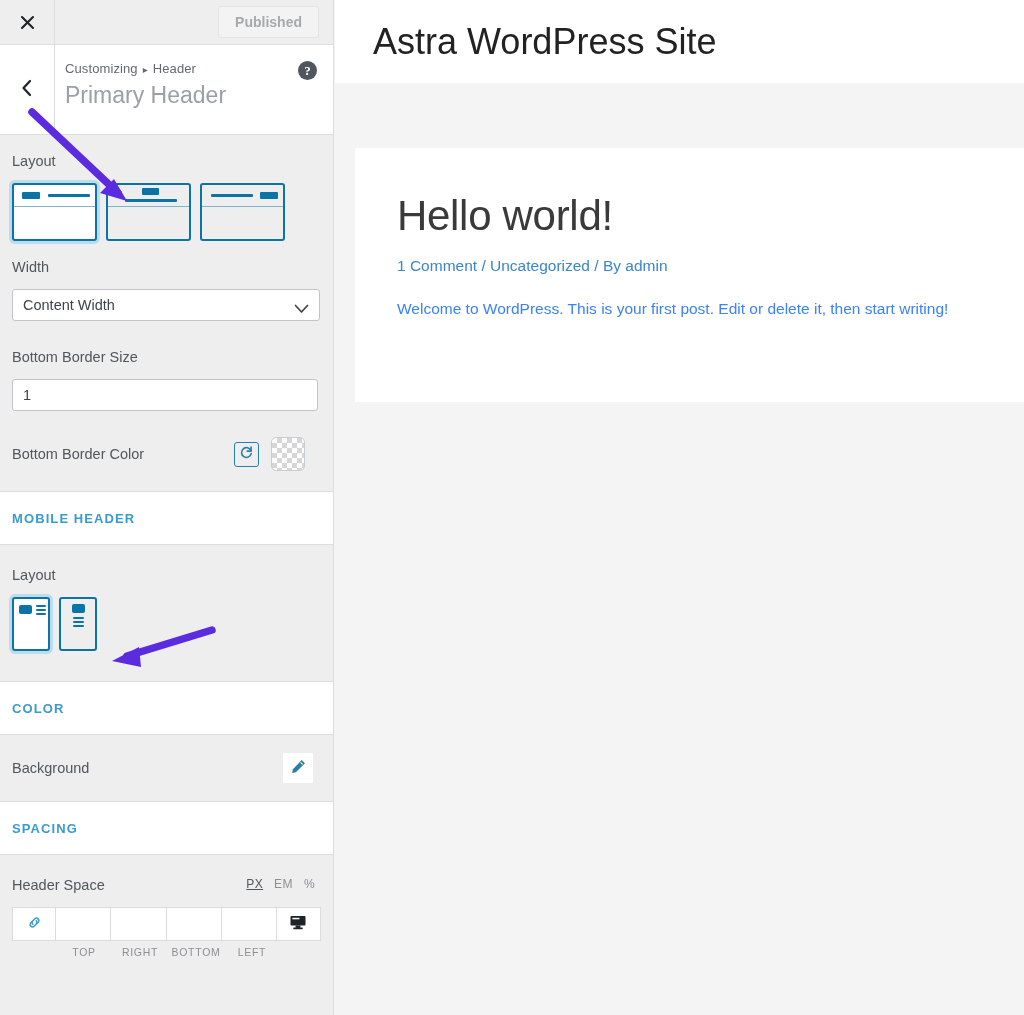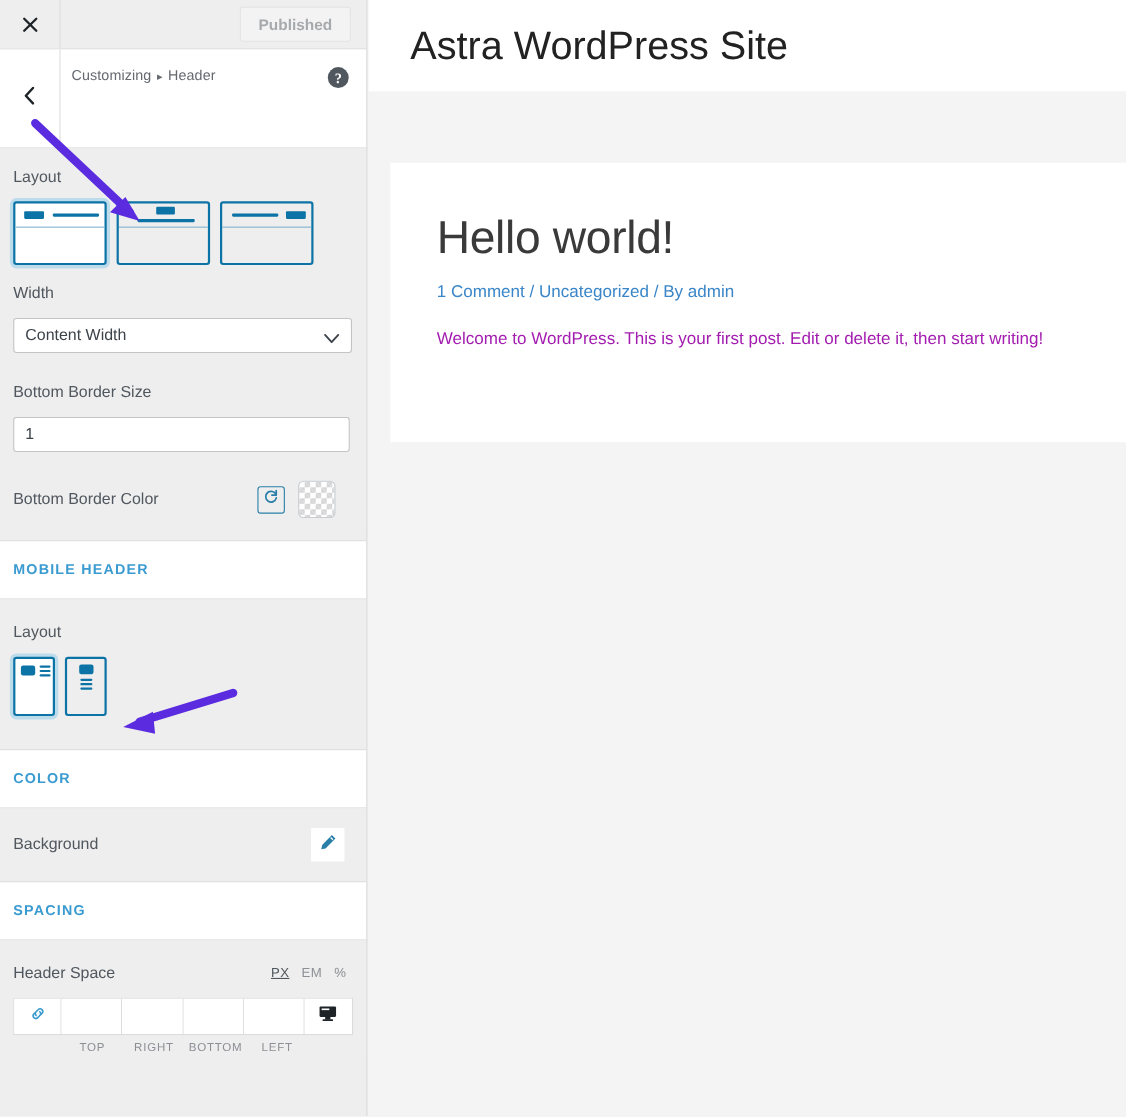--- a/index.html
+++ b/index.html
@@ -224,21 +224,21 @@
     padding: 44px 40px 0 42px;
   }
   .post-title {
     font-size: 42px; color: #3a3a3a; font-weight: 400;
     line-height: 1.15; letter-spacing: -.3px;
   }
   .post-meta { margin-top: 17px; font-size: 15.5px; color: #3a86c8; }
   .post-meta a { color: #3a86c8; text-decoration: none; cursor: pointer; }
   .post-meta .slash { color: #3a86c8; }
   .post-body {
-    margin-top: 22px; font-size: 15.5px; color: #a21caf; line-height: 1.6;
+    margin-top: 22px; font-size: 15.5px; color: #3b82f6; line-height: 1.6;
   }
 
   
   #annotations {
     position: absolute; left: 0; top: 0;
     width: 1024px; height: 1015px; pointer-events: none;
   }
 </style>
 </head>
 <body>
@@ -265,20 +265,21 @@
         <span>
           <svg width="14" height="20" viewBox="0 0 14 20">
             <path d="M10 3 L3.5 10 L10 17" fill="none" stroke="#1d2327" stroke-width="2.2" stroke-linecap="round" stroke-linejoin="round"></path>
           </svg>
         </span>
       </div>
       <div class="header-text">
         <div class="breadcrumb">
           <span>Customizing</span><span class="sep">▸</span><span>Header</span>
         </div>
+        <div class="panel-title">Primary Header</div>
         <div class="help-icon">?</div>
       </div>
     </div>
 
     <div class="ctrl-block">
       <span class="ctrl-label">Layout</span>
       <div class="layout-row">
 
         <div class="layout-opt selected">
           <div class="lo-topzone">

